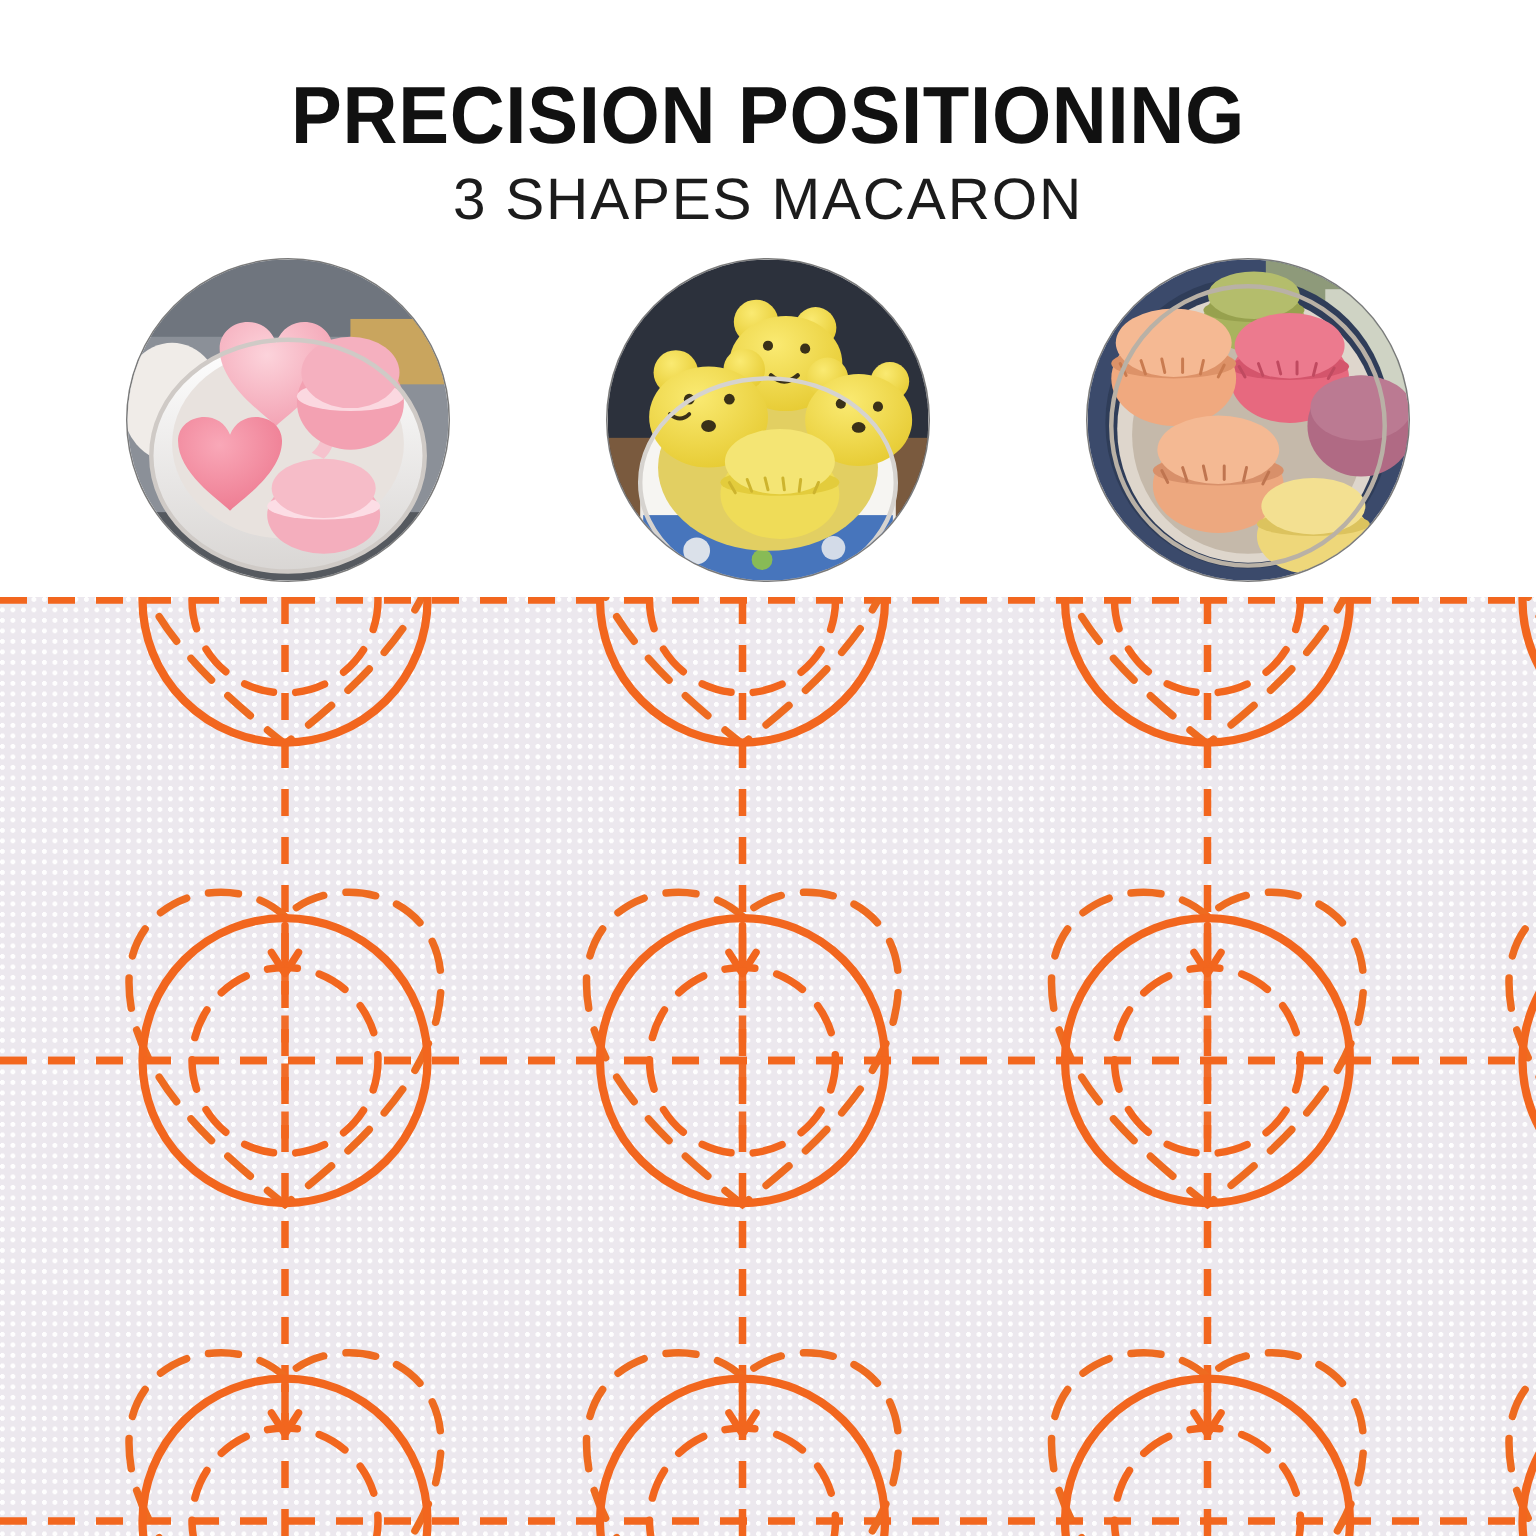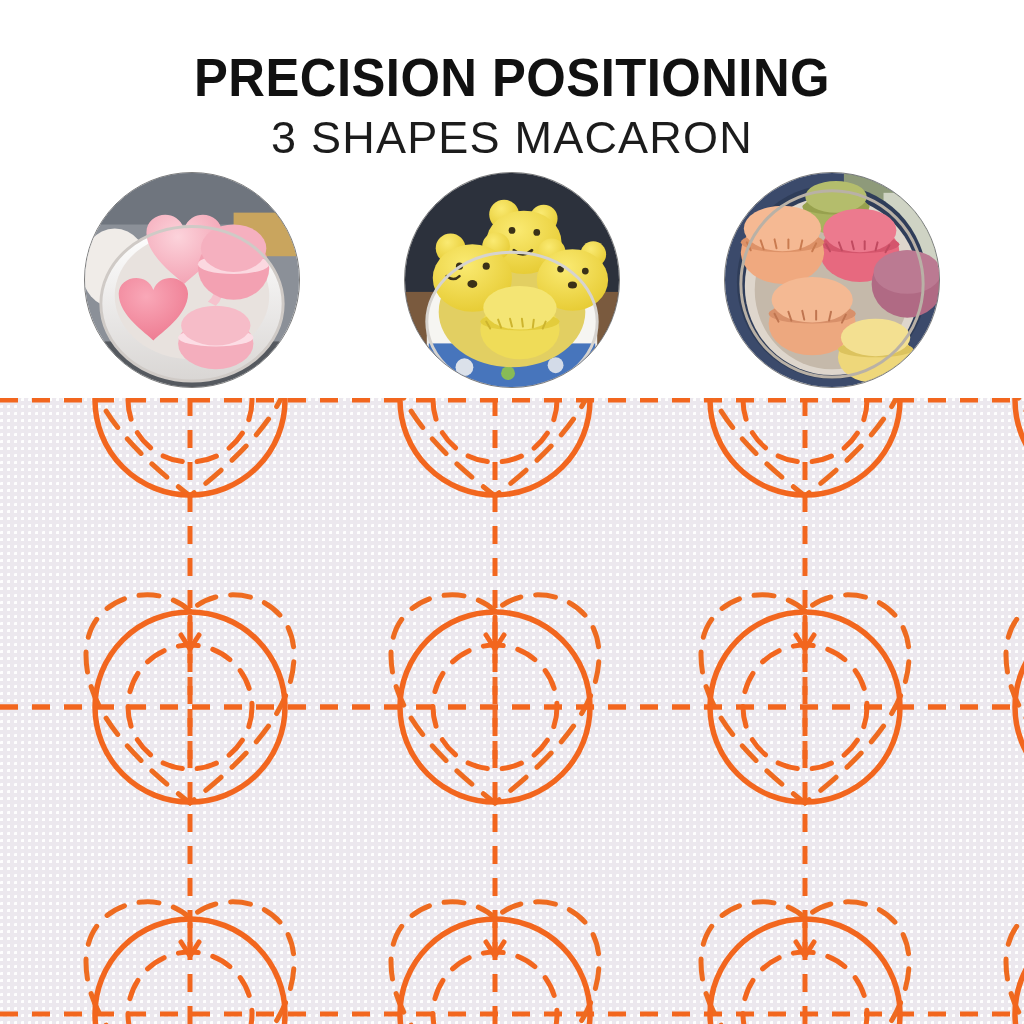--- a/index.html
+++ b/index.html
@@ -31,21 +31,21 @@
     line-height:1.0;
     transform:scaleX(0.94);
     white-space:nowrap;
   }
 
   #subtitle {
     position:absolute;
     left:0; top:112px;
     width:1024px;
     text-align:center;
-    font-size:45px;
+    font-size:39px;
     font-weight:300;
     letter-spacing:1.2px;
     color:#1c1c1c;
     line-height:1.15;
     white-space:nowrap;
   }
 
   
   .thumb {
     position:absolute;

